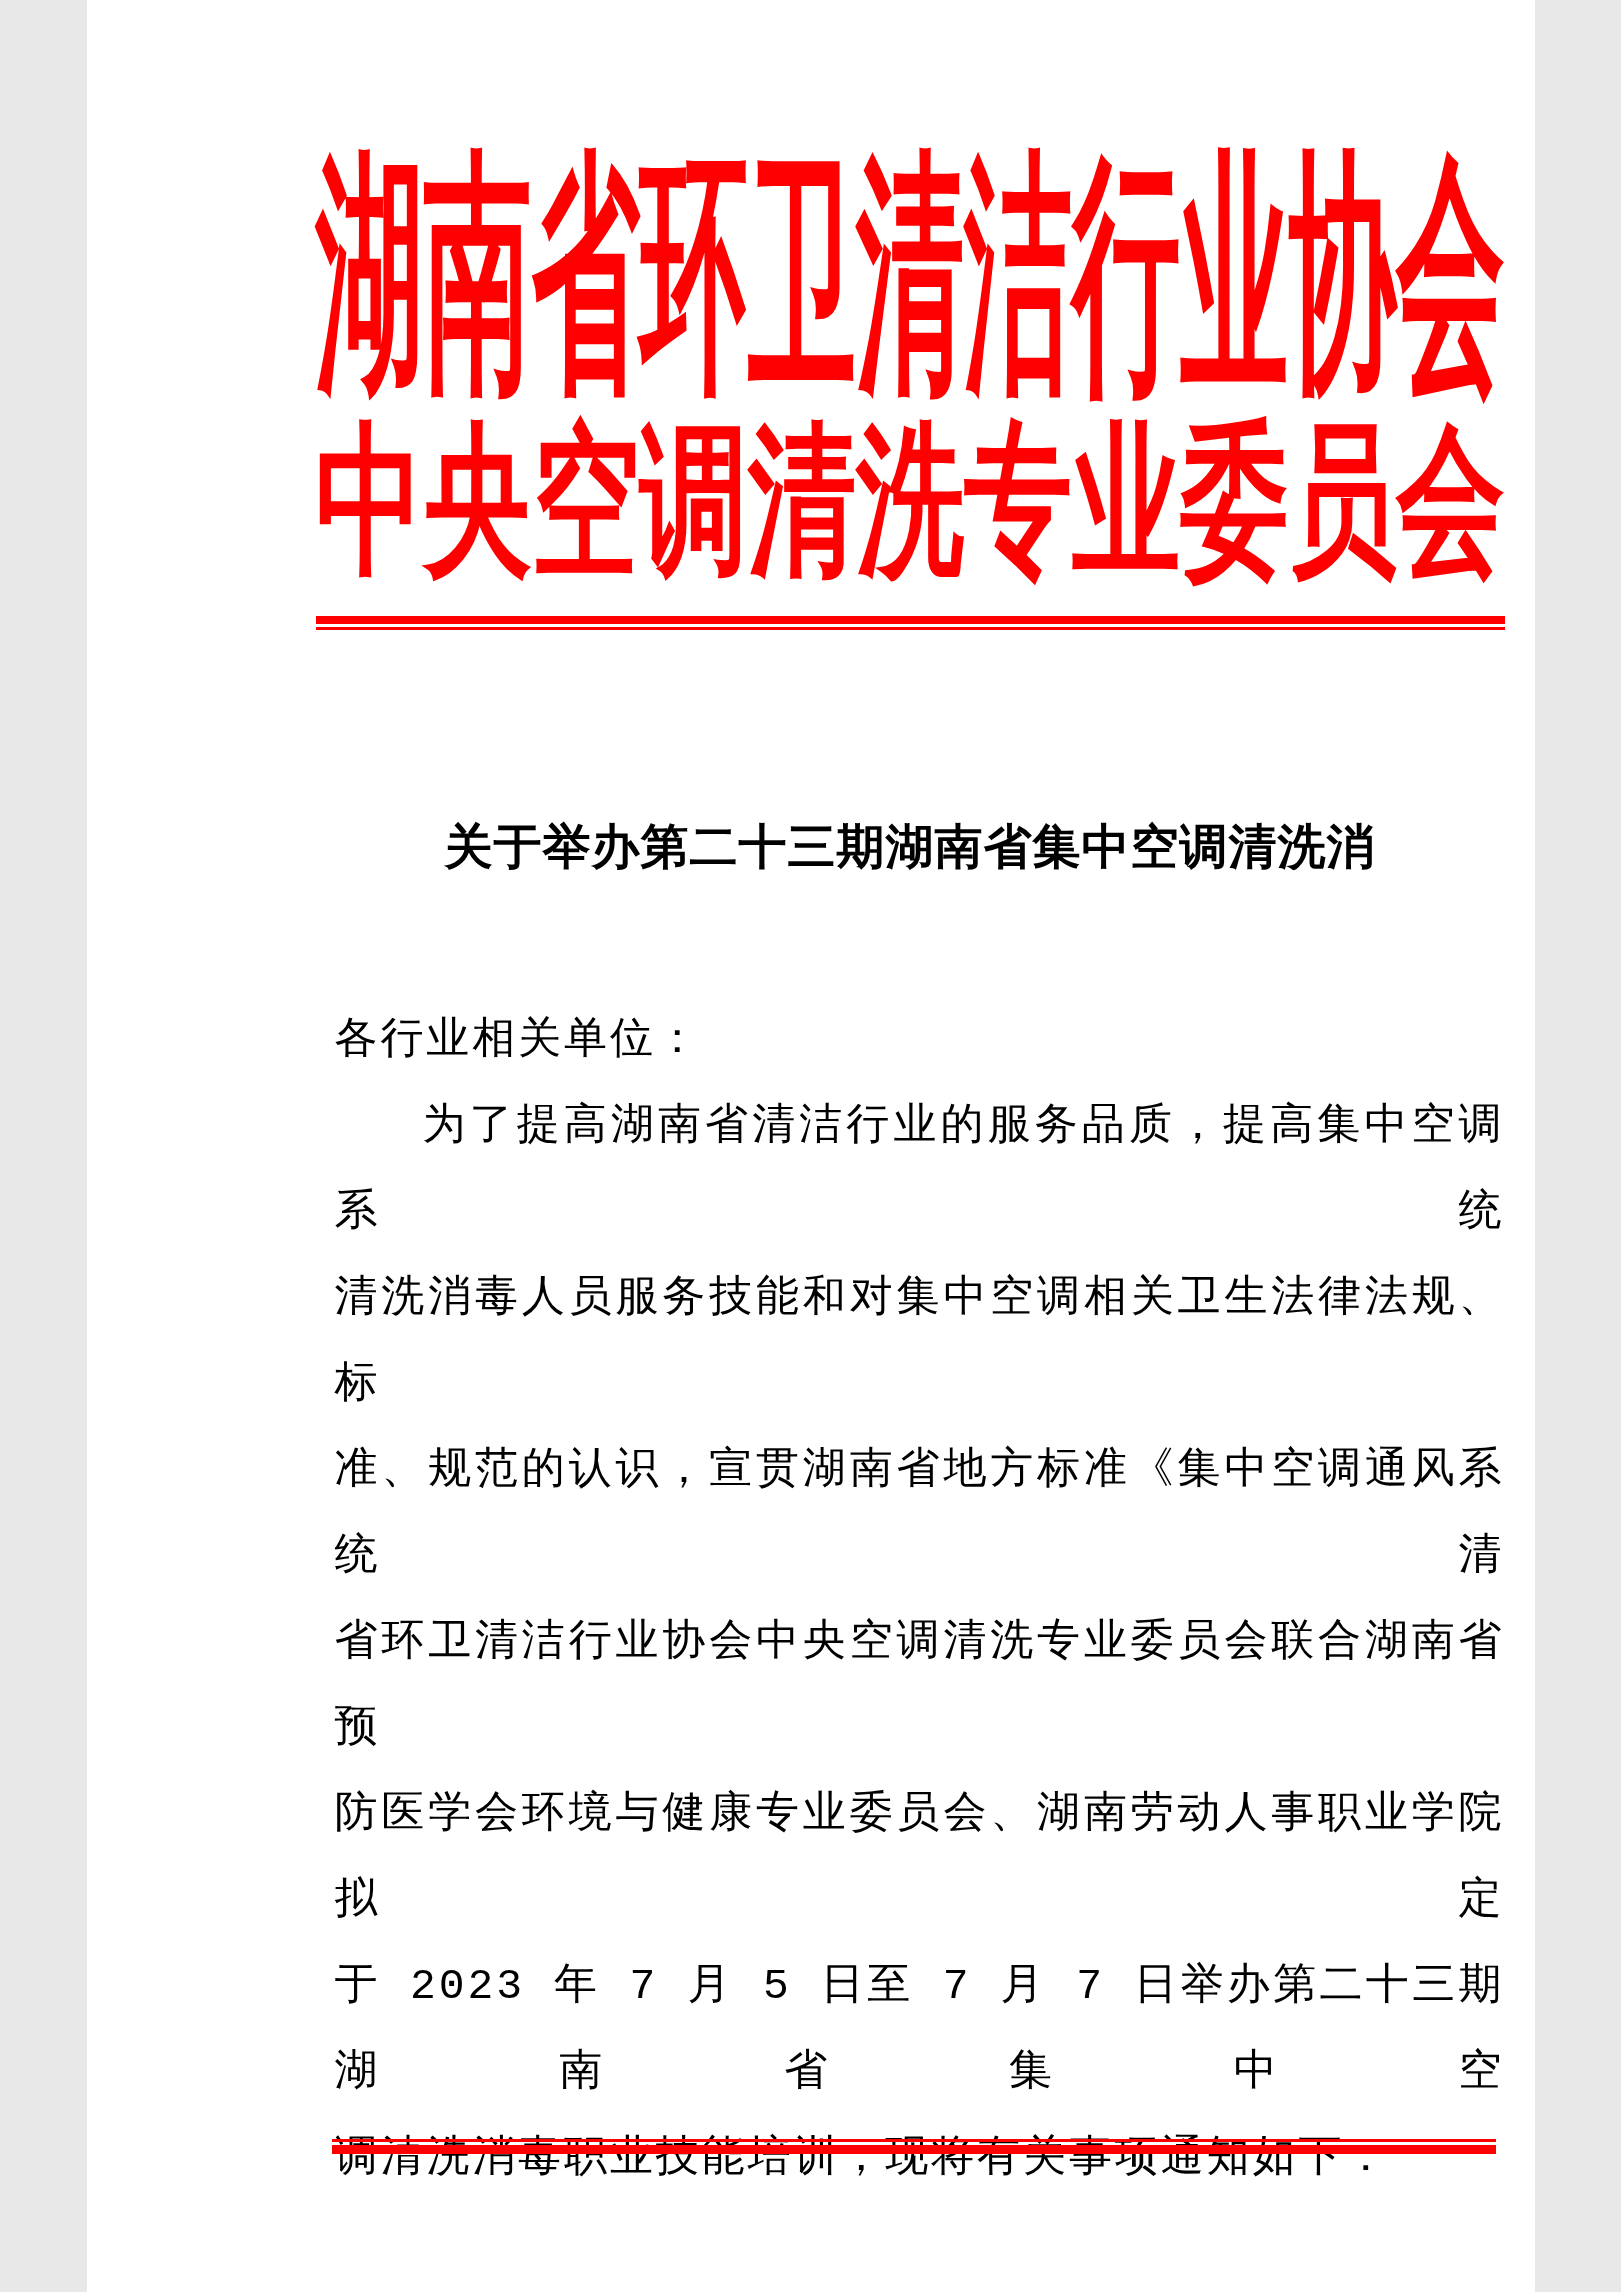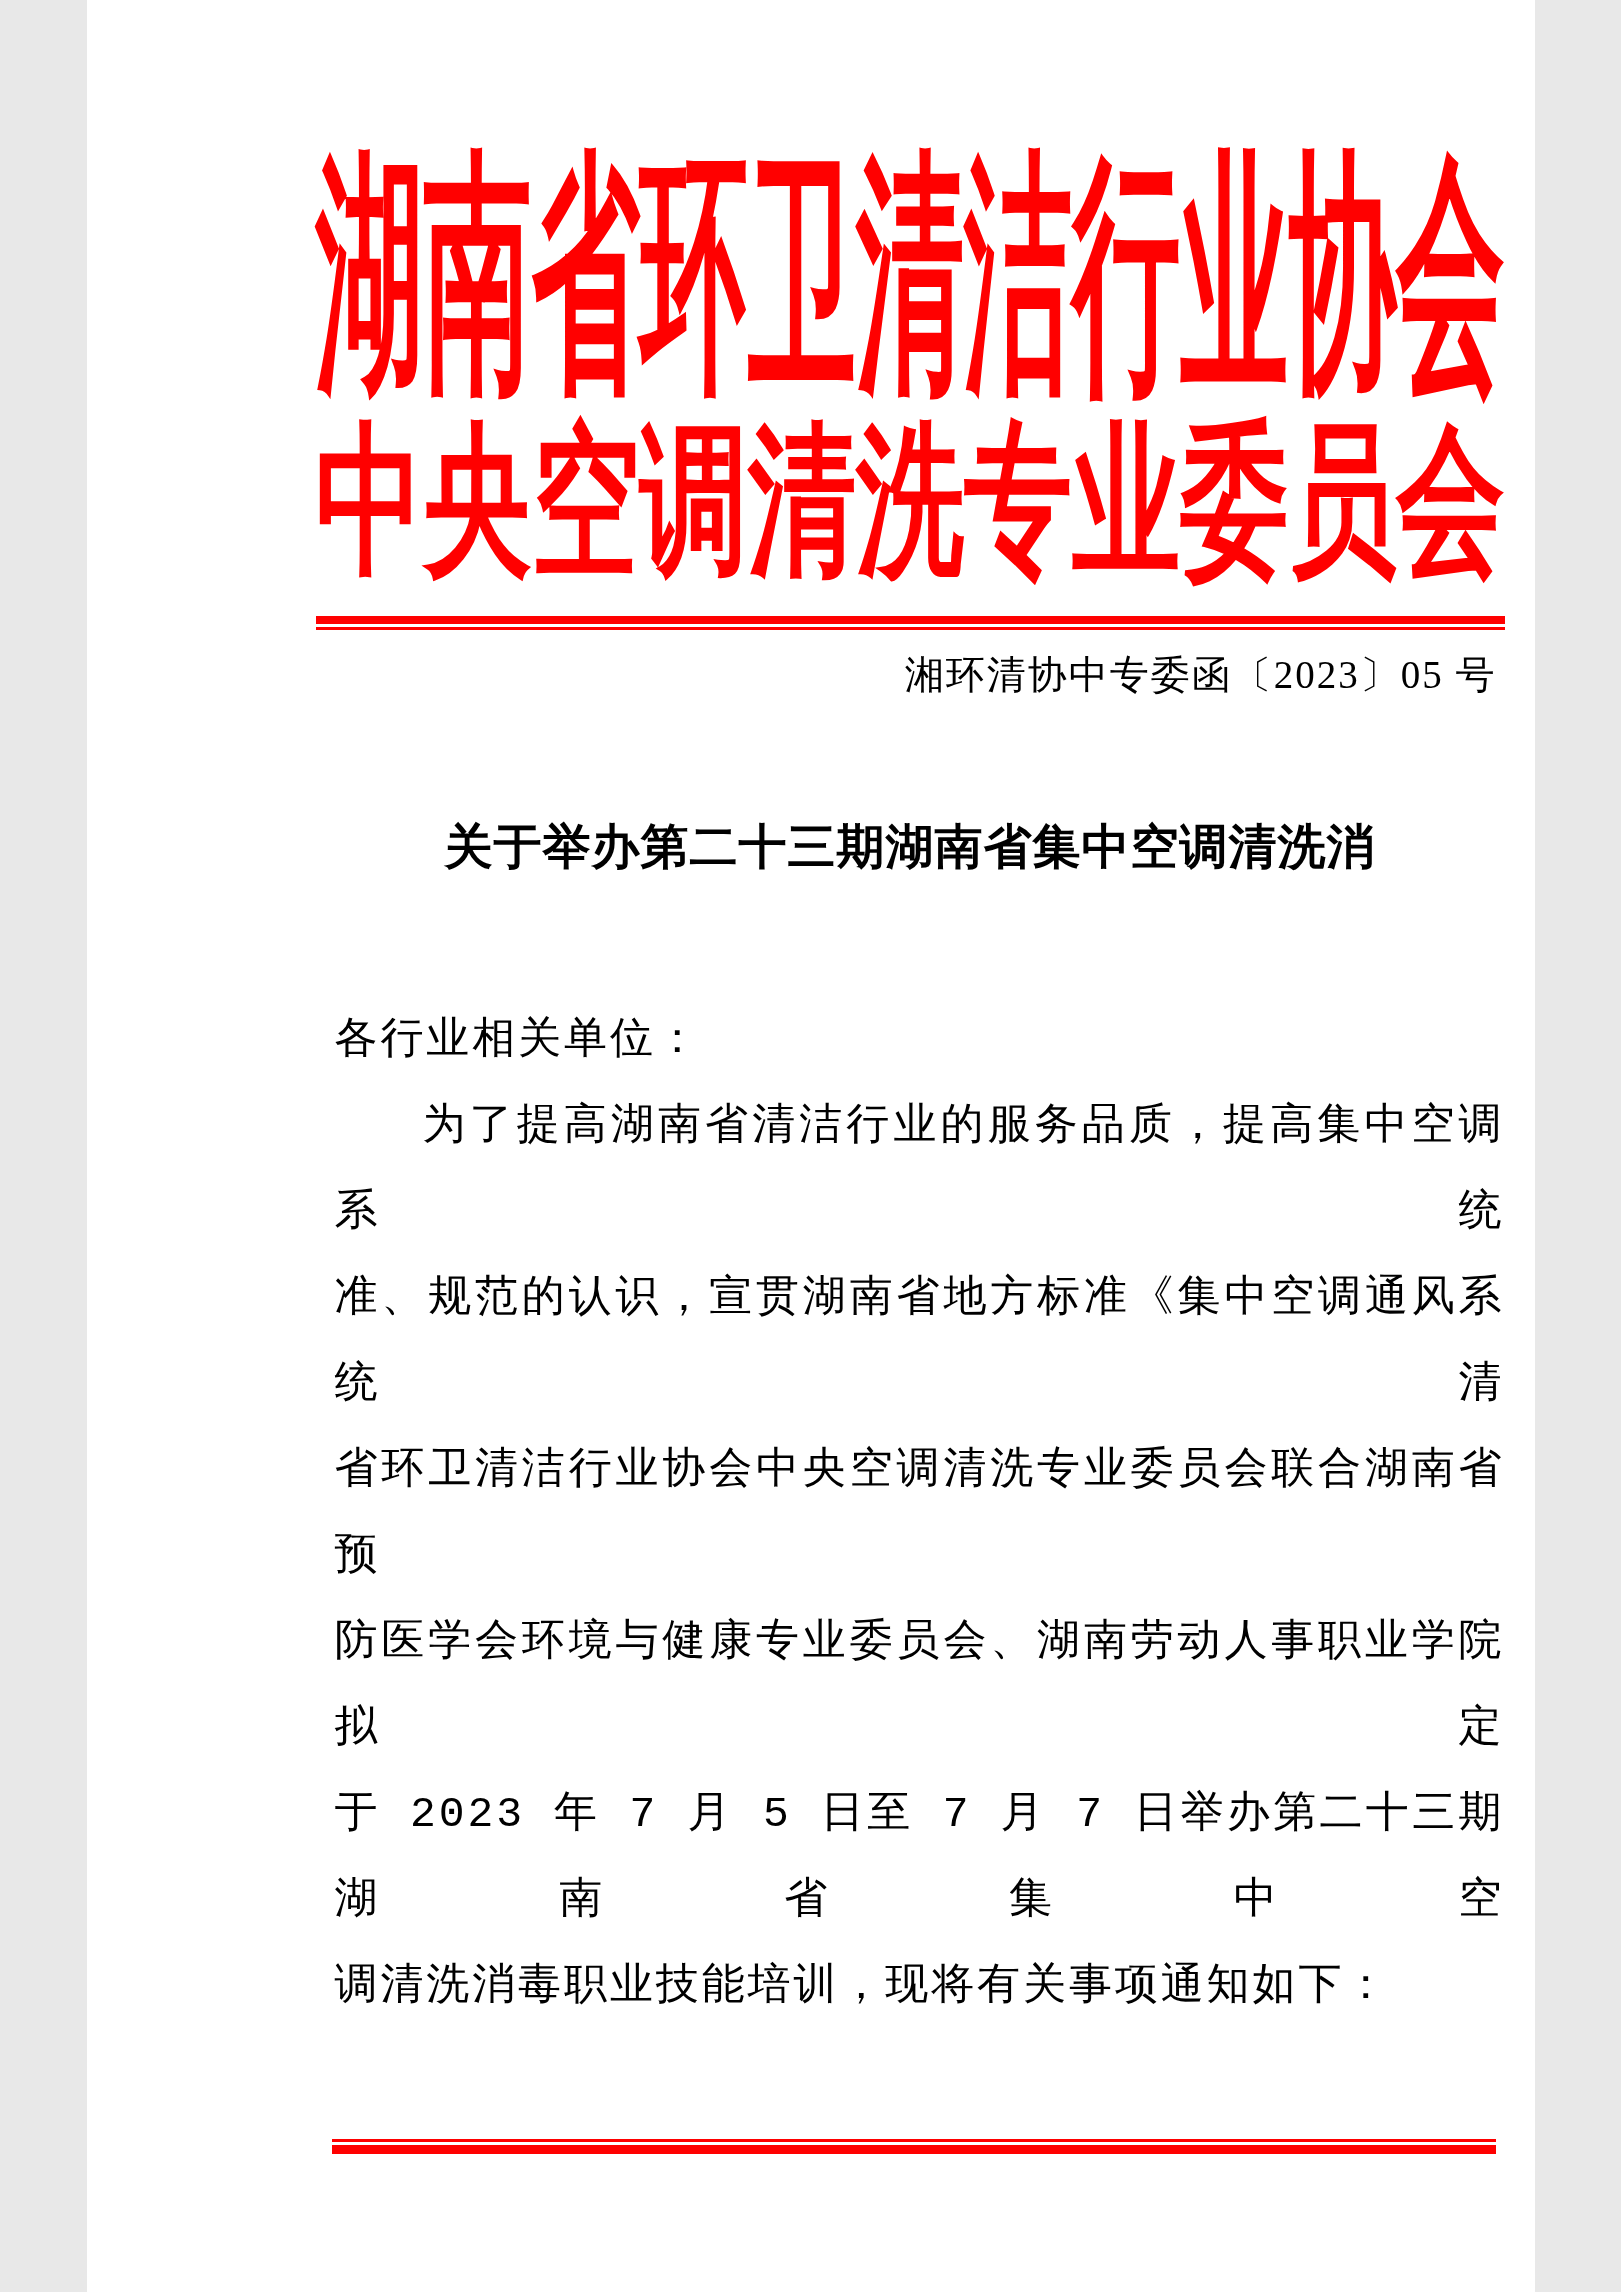--- a/index.html
+++ b/index.html
@@ -109,30 +109,30 @@
 
   <div class="org-line org-line1">湖南省环卫清洁行业协会</div>
   <div class="org-line org-line2">中央空调清洗专业委员会</div>
 
   <div class="separator-top">
     <div class="bar-thick"></div>
     <div class="bar-gap"></div>
     <div class="bar-thin"></div>
   </div>
 
-  <div class="doc-number">湘环清协中专委函〔2023〕05 号</div>
 
   <div class="notice-title">
     <div>关于举办第二十三期湖南省集中空调清洗消</div>
   </div>
 
   <div class="body-text">
     <div class="line">各行业相关单位：</div>
 
     <div class="line fill indent">为了提高湖南省清洁行业的服务品质，提高集中空调系统</div>
+    <div class="line fill">清洗消毒人员服务技能和对集中空调相关卫生法律法规、标</div>
     <div class="line fill">准、规范的认识，宣贯湖南省地方标准《集中空调通风系统清</div>
     <div class="line fill">省环卫清洁行业协会中央空调清洗专业委员会联合湖南省预</div>
     <div class="line fill">防医学会环境与健康专业委员会、湖南劳动人事职业学院拟定</div>
     <div class="line fill">于 2023 年 7 月 5 日至 7 月 7 日举办第二十三期湖南省集中空</div>
     <div class="line">调清洗消毒职业技能培训，现将有关事项通知如下：</div>
 
   </div>
 
   <div class="separator-bottom">
     <div class="bar-thin"></div>

